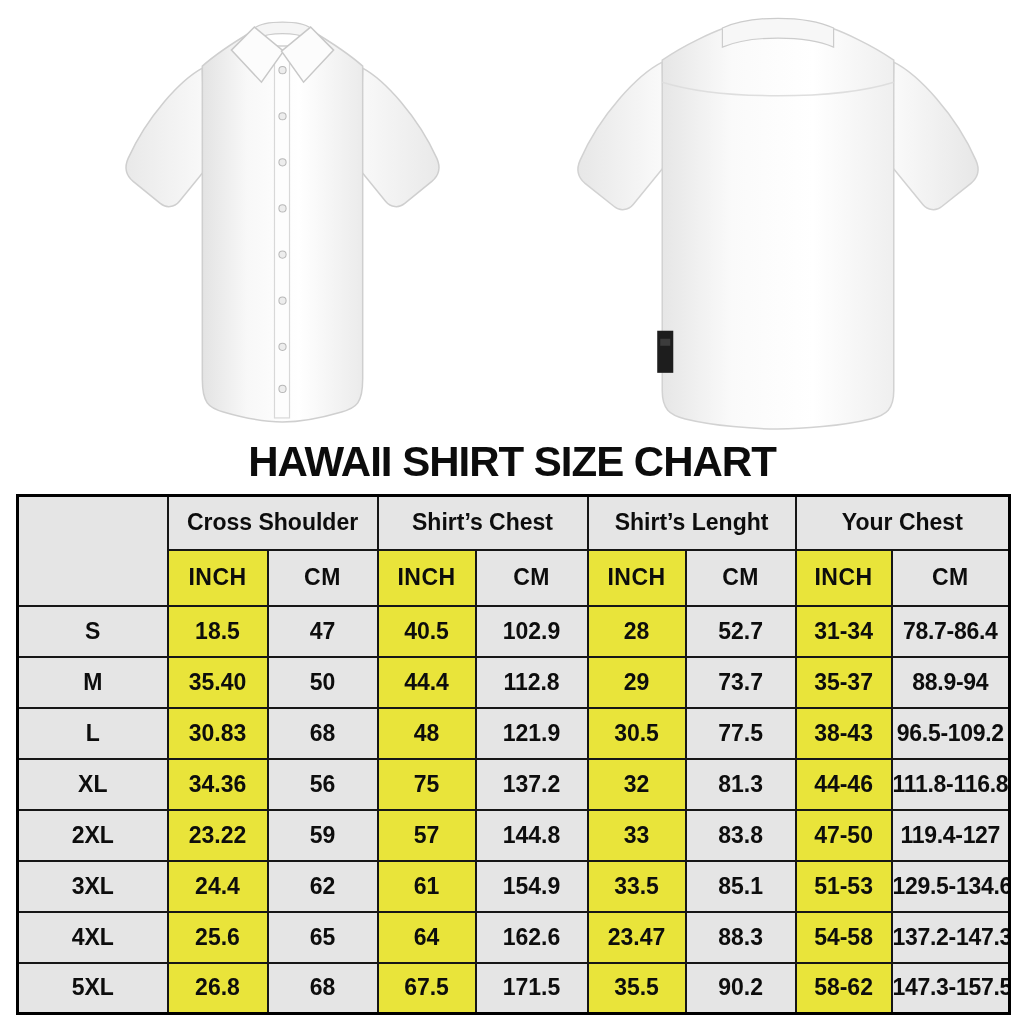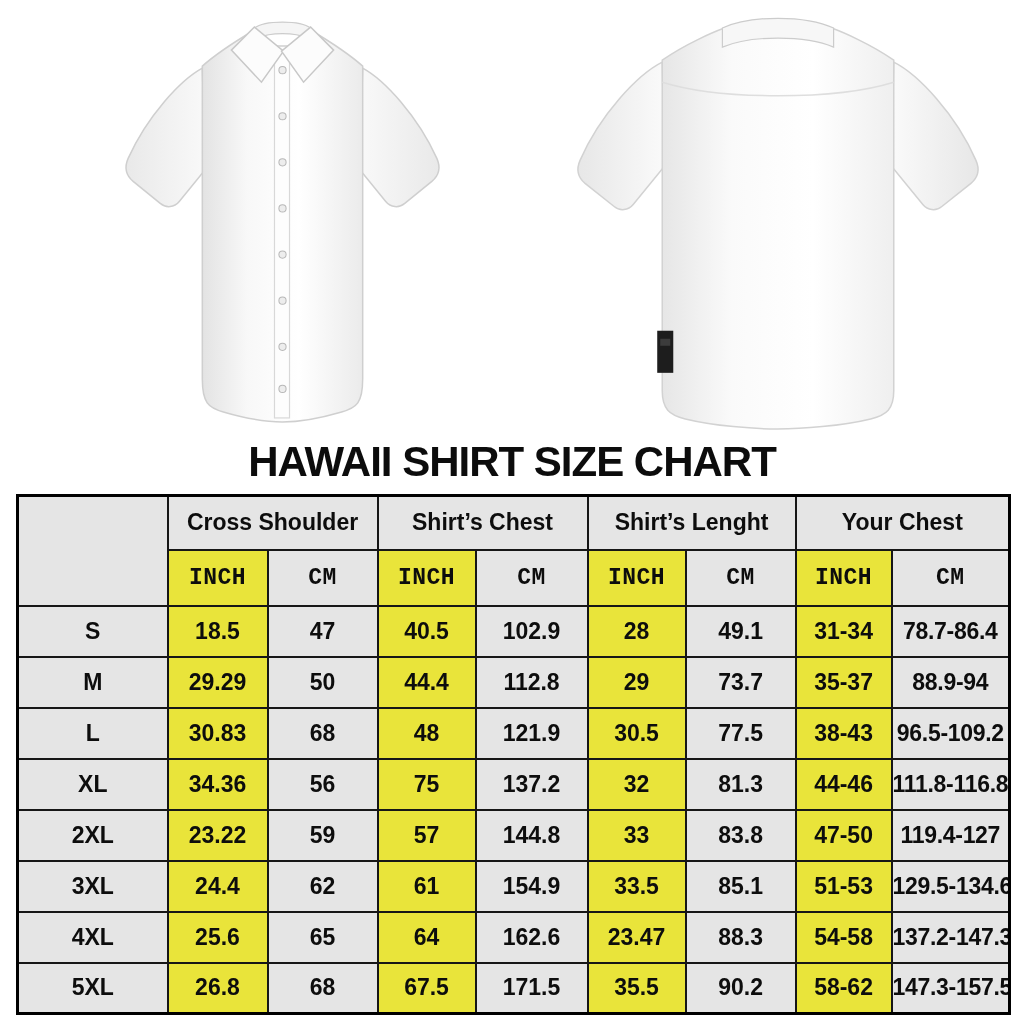--- a/index.html
+++ b/index.html
@@ -34,21 +34,21 @@
   }
   table.size-chart td {
     border: 2px solid #161616;
     text-align: center; vertical-align: middle;
     padding: 0;
     font-weight: bold; color: #0d0d0d;
     font-size: 23px;
     overflow: hidden; white-space: nowrap;
   }
   tr.group-row    { height: 54px; }
-  tr.unit-row     { height: 56px; font-family: Liberation Mono, monospace; }
+  tr.unit-row     { height: 56px; }
   tr.data-row     { height: 51px; }
   td.group-cell   { font-size: 21px; }
   td.unit-cell    { font-size: 22px; letter-spacing: 0.5px; }
   td.size-cell    { font-size: 23px; }
   td.yellow       { background: #e9e43a; }
   td.small        { font-size: 16px; letter-spacing: -0.3px; }
 </style>
 </head>
 <body>
 
@@ -169,27 +169,27 @@
         <td class="unit-cell">CM</td>
       </tr>
 
       <tr class="data-row">
         <td class="size-cell">S</td>
         <td class="yellow">18.5</td>
         <td>47</td>
         <td class="yellow">40.5</td>
         <td>102.9</td>
         <td class="yellow">28</td>
-        <td>49.1</td>
+        <td>52.7</td>
         <td class="yellow">31-34</td>
         <td class="small">78.7-86.4</td>
       </tr>
       <tr class="data-row">
         <td class="size-cell">M</td>
-        <td class="yellow">29.29</td>
+        <td class="yellow">35.40</td>
         <td>50</td>
         <td class="yellow">44.4</td>
         <td>112.8</td>
         <td class="yellow">29</td>
         <td>73.7</td>
         <td class="yellow">35-37</td>
         <td class="small">88.9-94</td>
       </tr>
       <tr class="data-row">
         <td class="size-cell">L</td>

